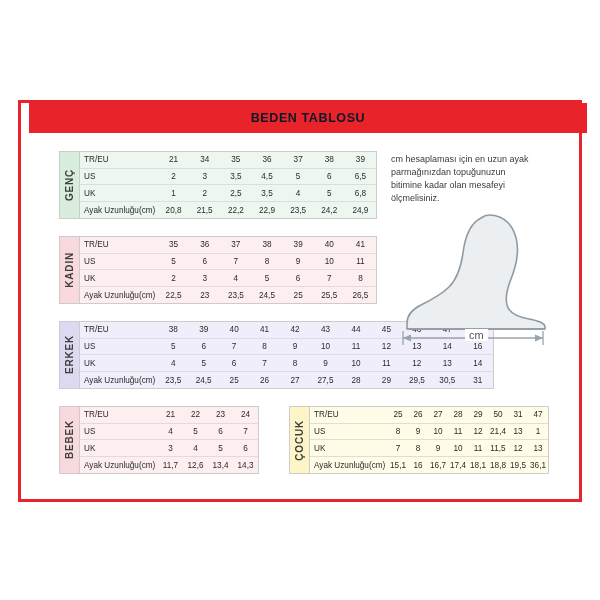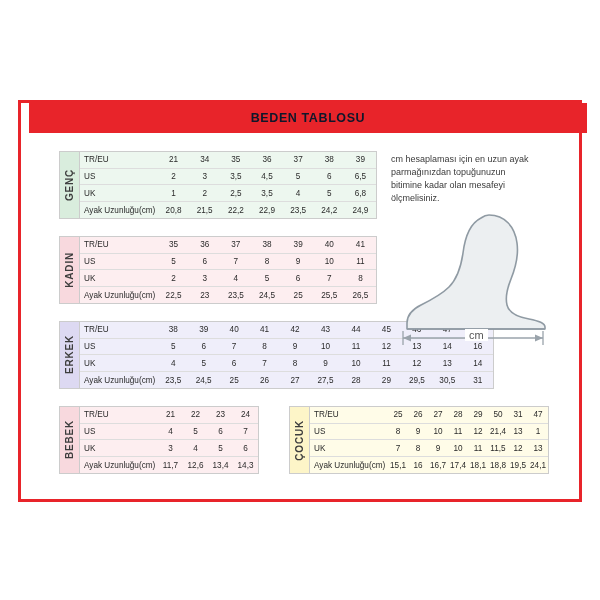--- a/index.html
+++ b/index.html
@@ -429,21 +429,21 @@
           </tr>
           <tr>
             <td class="rowhead">Ayak Uzunluğu(cm)</td>
             <td>15,1</td>
             <td>16</td>
             <td>16,7</td>
             <td>17,4</td>
             <td>18,1</td>
             <td>18,8</td>
             <td>19,5</td>
-            <td>24,1</td>
+            <td>36,1</td>
           </tr>
         </tbody>
           </table>
       </div>
 
       <div class="note">cm hesaplaması için en uzun ayak parmağınızdan topuğunuzun bitimine kadar olan mesafeyi ölçmelisiniz.</div>
 
       <div class="foot-wrap">
         <svg width="160" height="125" viewBox="0 0 160 125">
           <path d="M96,4 C112,4 122,16 124,32 C126,46 122,58 118,68

